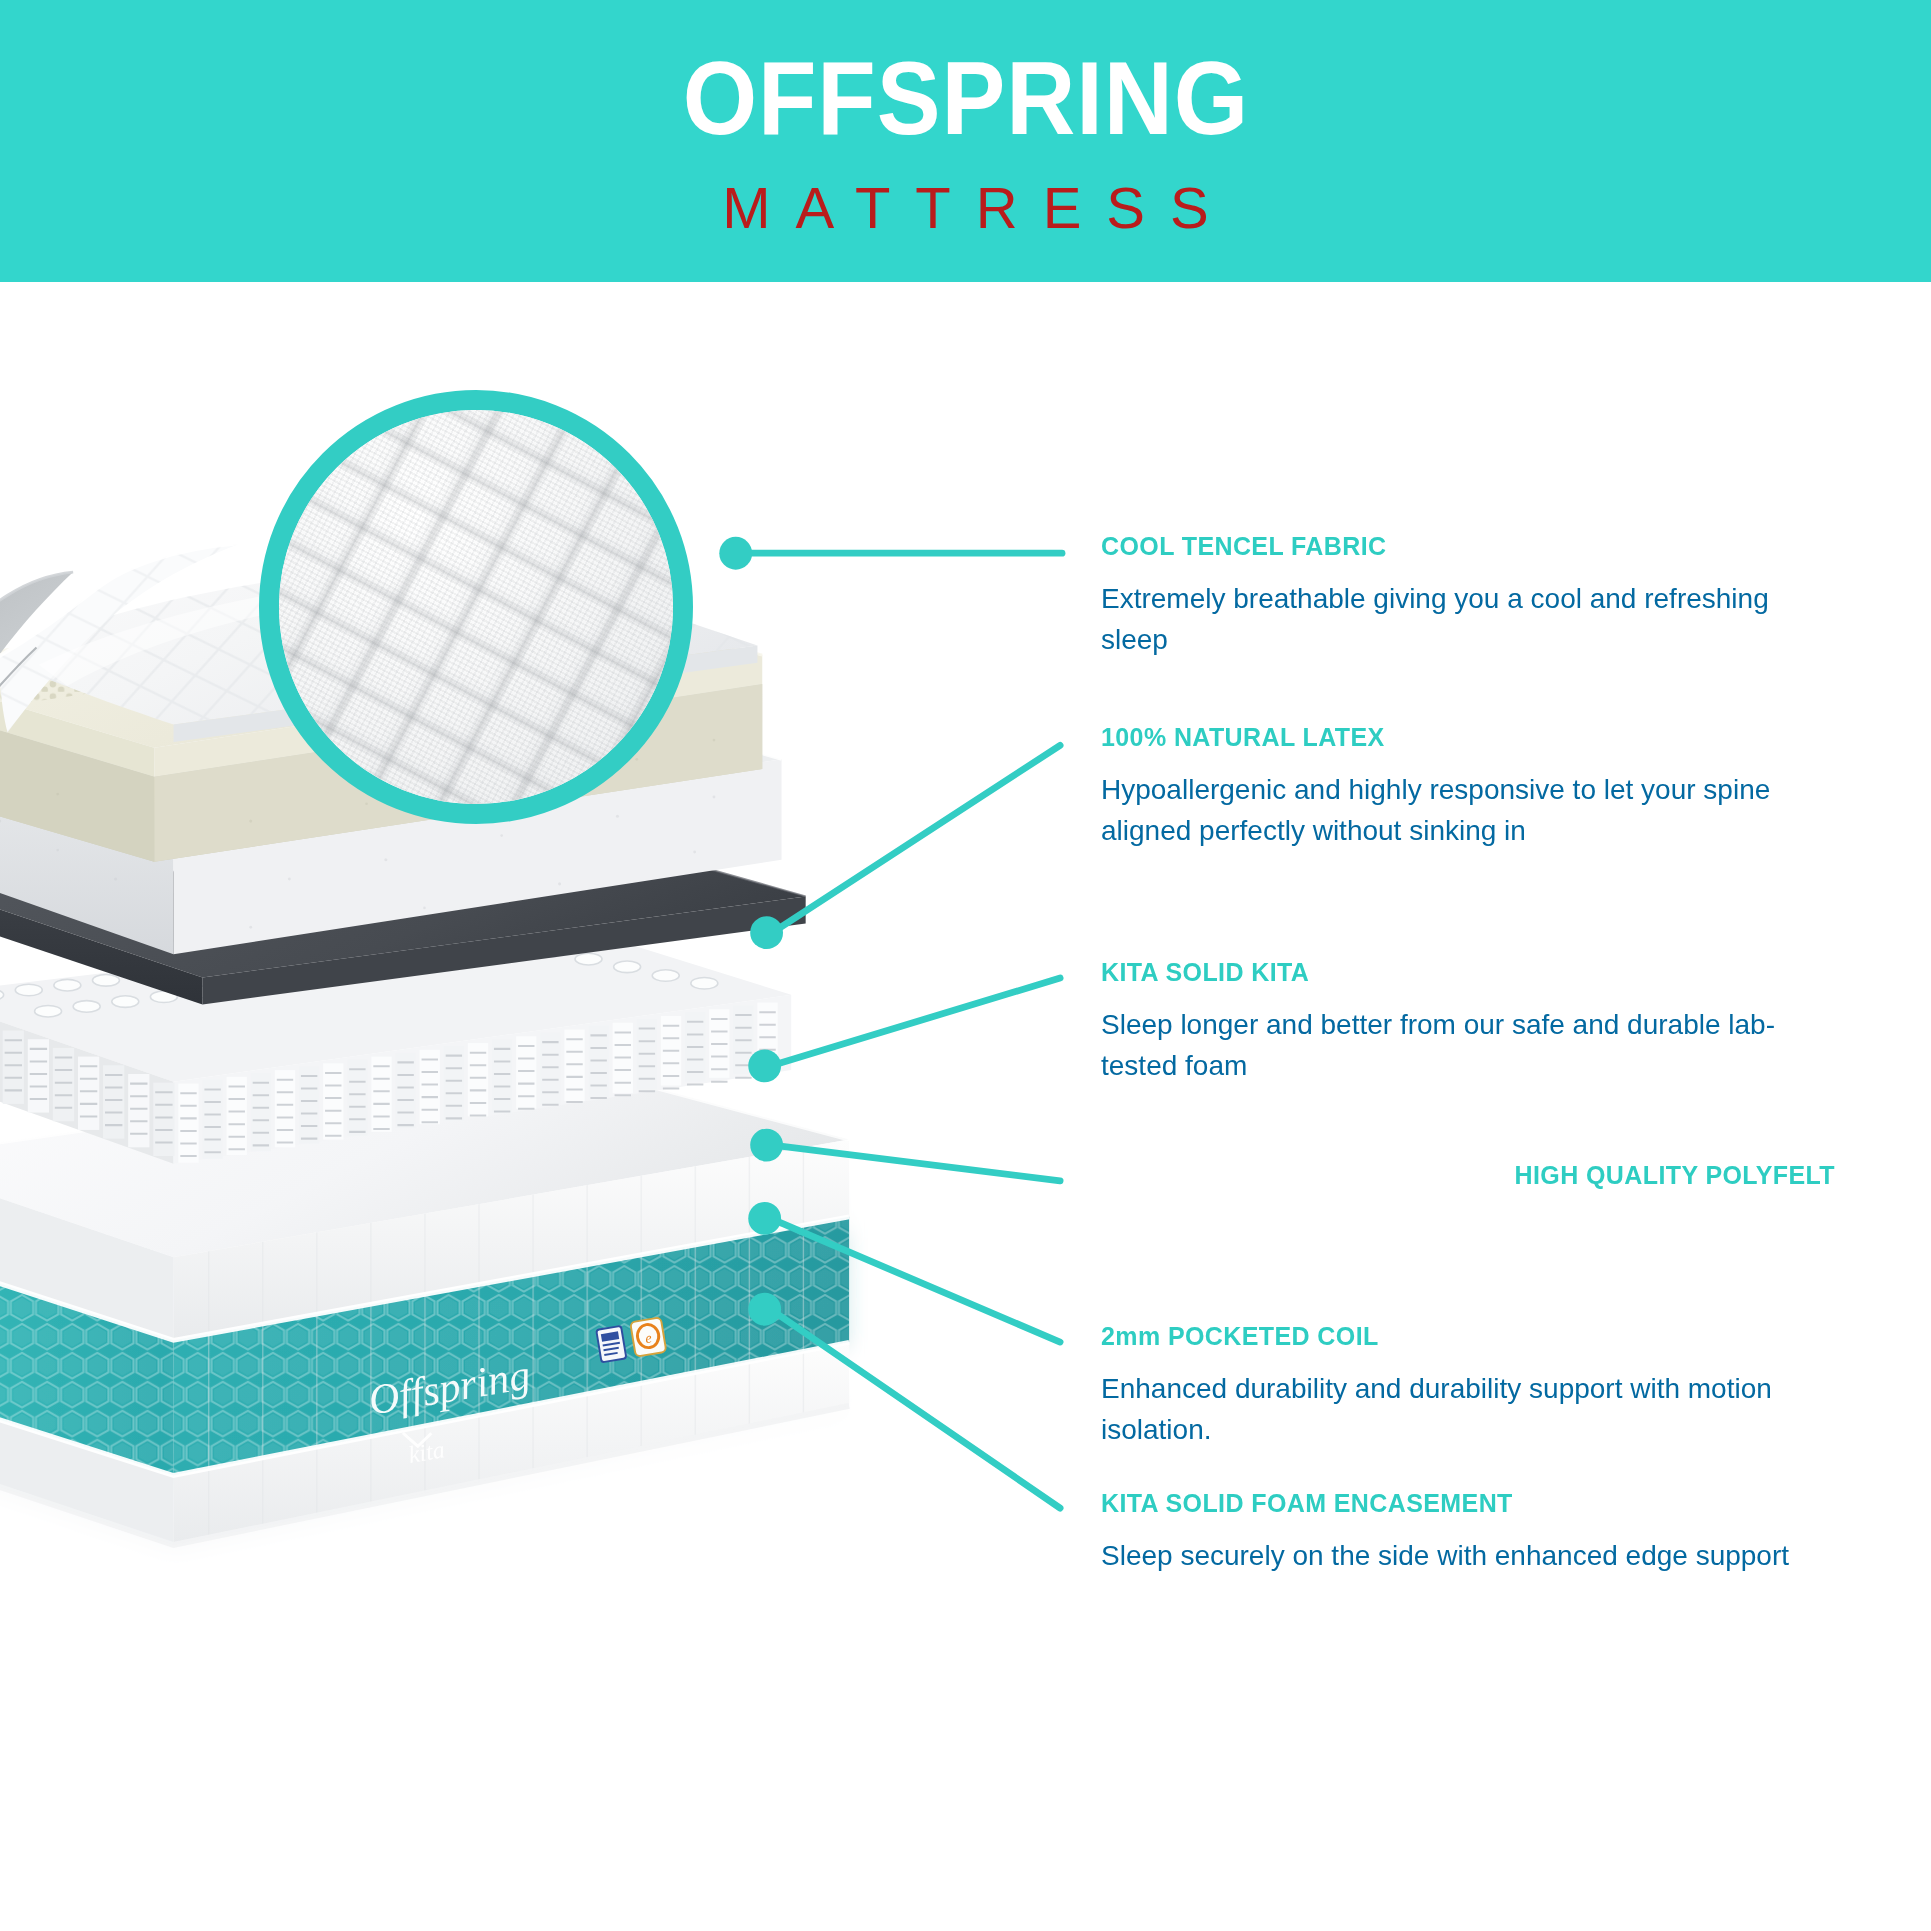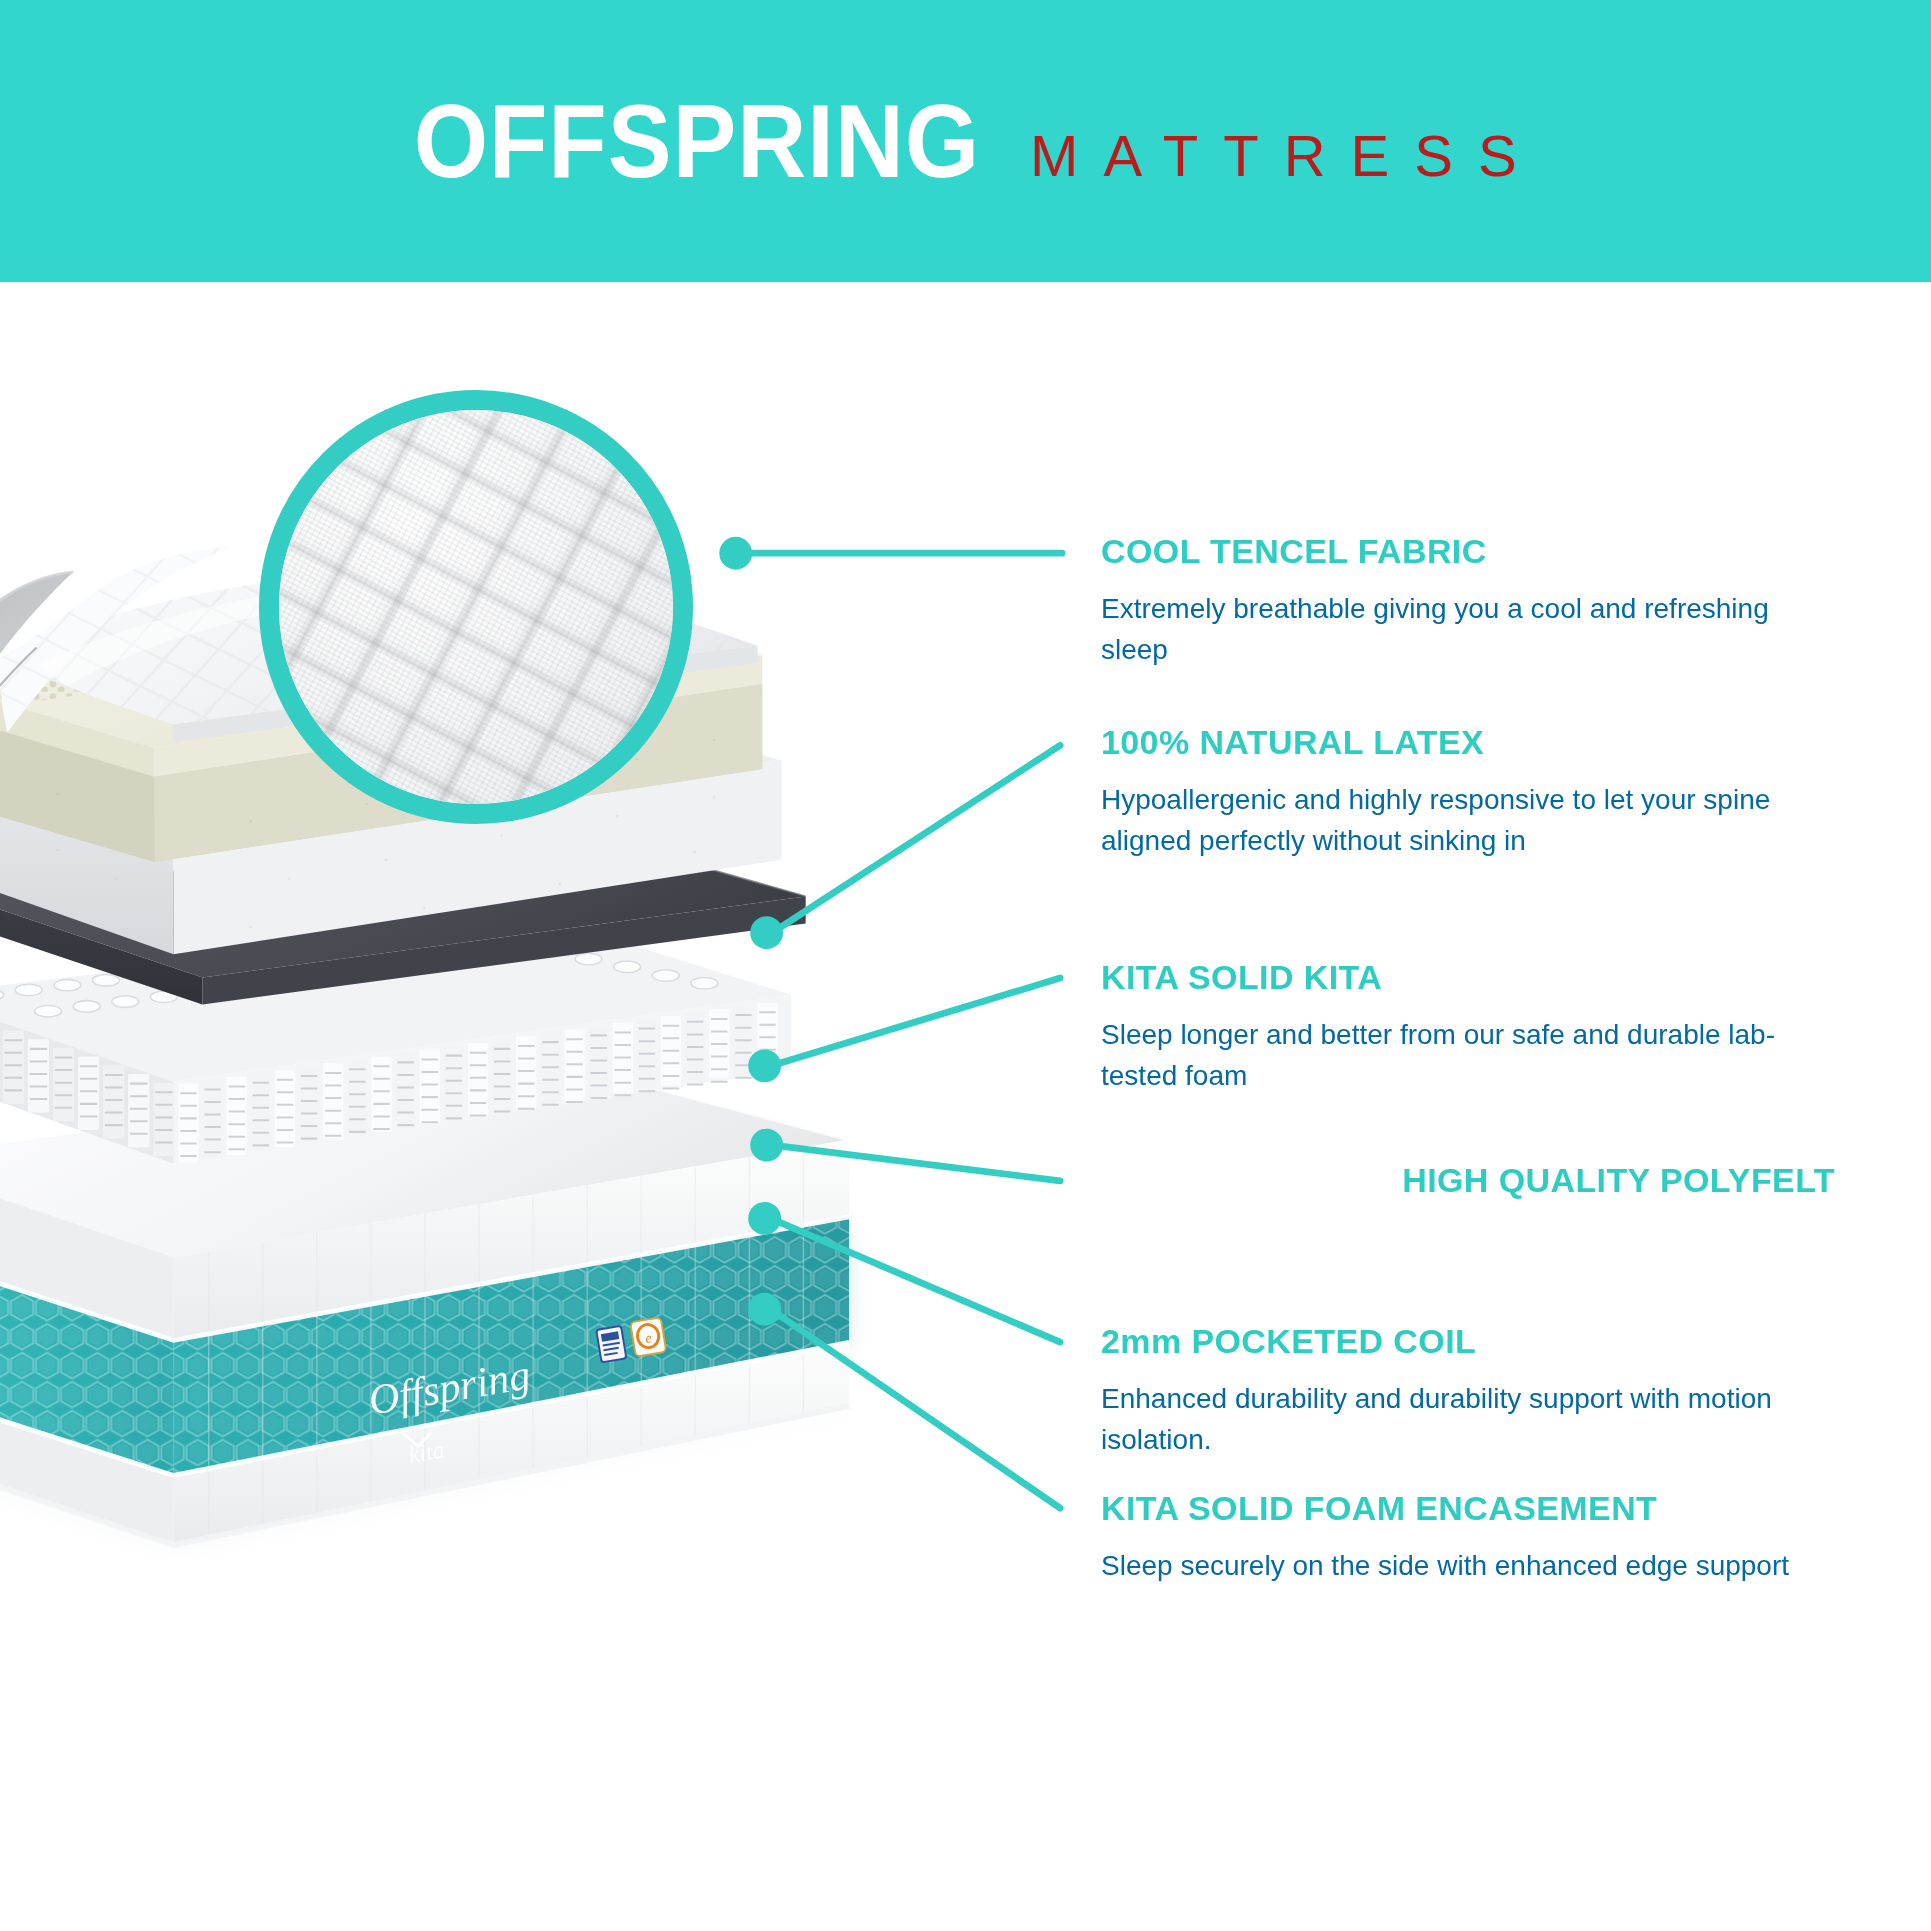--- a/index.html
+++ b/index.html
@@ -8,21 +8,21 @@
     background:#ffffff;
     font-family:"Liberation Sans", sans-serif;
     position:relative;
     overflow:hidden;
   }
 
   
   .header-band{
     position:absolute; left:0; top:0; width:1931px; height:282px;
     background:#33d6cc;
-    display:flex; flex-direction:row;
+    display:flex; flex-direction:column;
     align-items:center; justify-content:center;
   }
   .brand-title{
     color:#ffffff;
     font-size:104px;
     font-weight:900;
     letter-spacing:1px;
     line-height:1;
     transform:scaleX(0.92);
     font-family:"Liberation Sans", sans-serif;
@@ -35,21 +35,21 @@
     line-height:1;
     margin-top:29px;
     padding-left:25px;
     font-family:"Liberation Sans", sans-serif;
   }
 
   
   .feature{ position:absolute; left:1101px; width:734px; }
   .feature-title{
     color:#2ecdc2;
-    font-size:34px;
+    font-size:25px;
     font-weight:800;
     letter-spacing:0.4px;
     line-height:1.1;
     white-space:nowrap;
   }
   .feature-desc{
     color:#0369a1;
     font-size:28px;
     font-weight:400;
     line-height:1.48;

